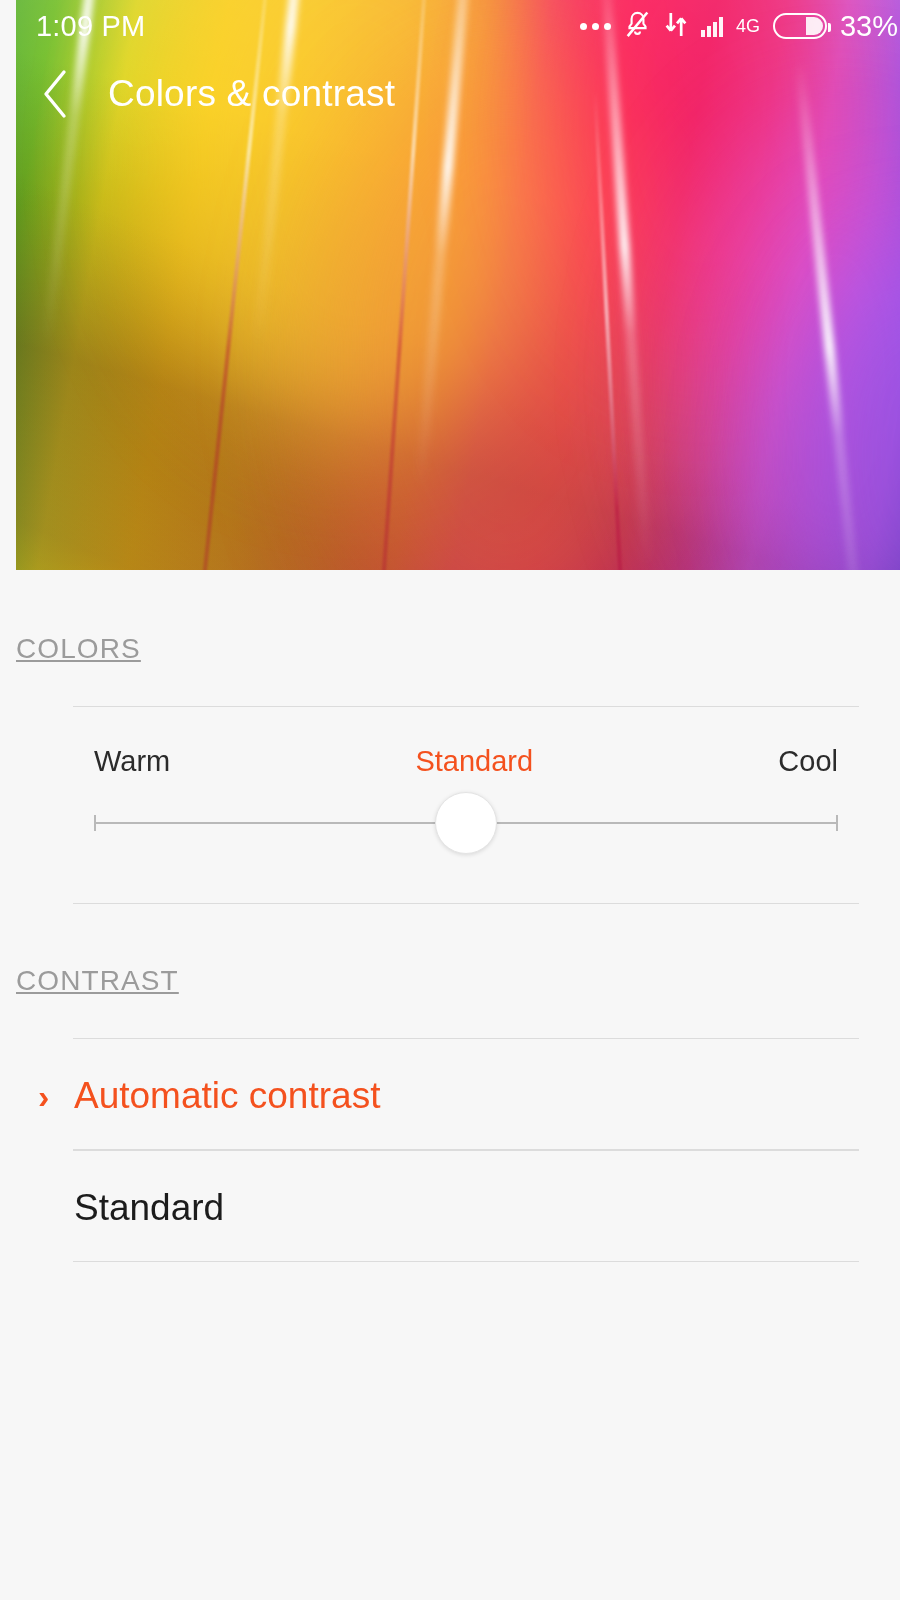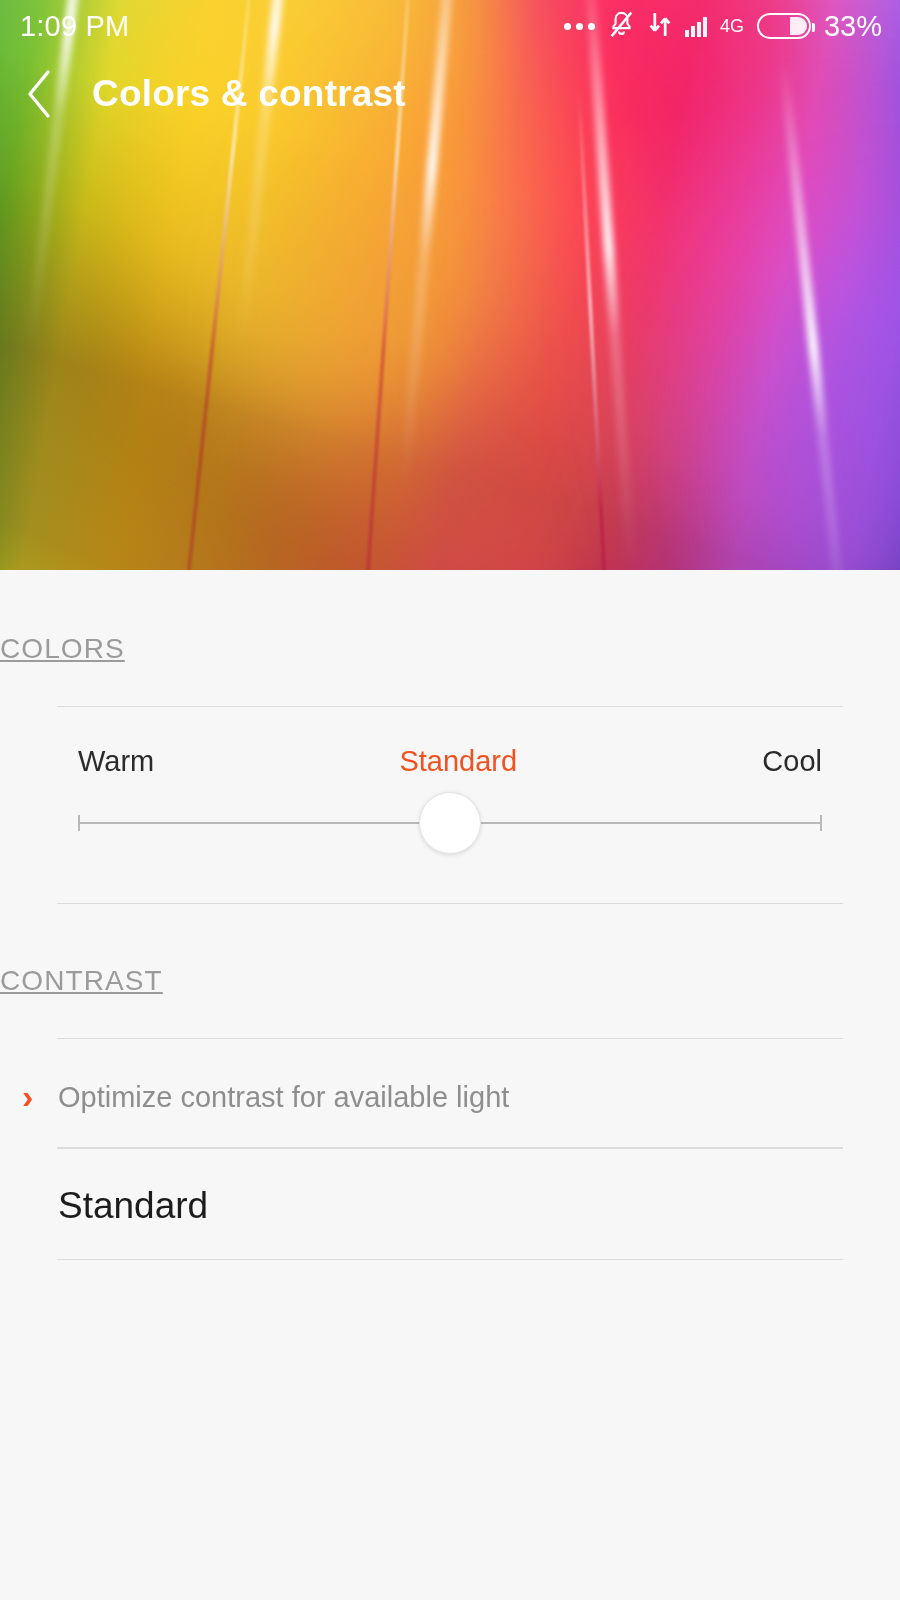--- a/index.html
+++ b/index.html
@@ -6,20 +6,21 @@
   html, body {
     width:900px; height:1600px;
     background:#f7f7f7;
     font-family:"Liberation Sans", sans-serif;
     overflow:hidden;
   }
   #screen {
     position:relative;
     width:716px; height:1600px;
     background:#ef4444;
+    margin-left:16px;
   }
 
   
   #hero {
     position:absolute; top:0; left:0;
     width:900px; height:570px;
     overflow:hidden;
     background:#e8377c;
   }
   
@@ -121,21 +122,21 @@
   }
   #back-btn {
     width:78px; height:84px;
     display:flex; align-items:center; justify-content:center;
     cursor:pointer;
   }
   #back-btn svg { display:block; }
   #page-title {
     color:#ffffff;
     font-size:37px;
-    font-weight:700;
+    font-weight:400;
     letter-spacing:0.2px;
     margin-left:14px;
   }
 
   
   #content {
     position:absolute; top:570px; left:0;
     width:900px; height:1030px;
     background:#f7f7f7;
   }
@@ -312,21 +313,21 @@
       </div>
     </div>
 
     <div id="colors-bottom-divider" class="divider"></div>
 
     <div id="contrast-label" class="section-label">CONTRAST</div>
     <div id="contrast-divider" class="divider"></div>
 
     <div class="opt-row selected">
       <span class="opt-marker">›</span>
-      <div class="opt-sub">Optimize contrast for available light</div>
+      <div class="opt-title">Automatic contrast</div>
     </div>
     <div class="divider"></div>
 
     <div class="divider"></div>
 
     <div class="opt-row">
       <div class="opt-title">Standard</div>
     </div>
     <div class="divider"></div>
 

